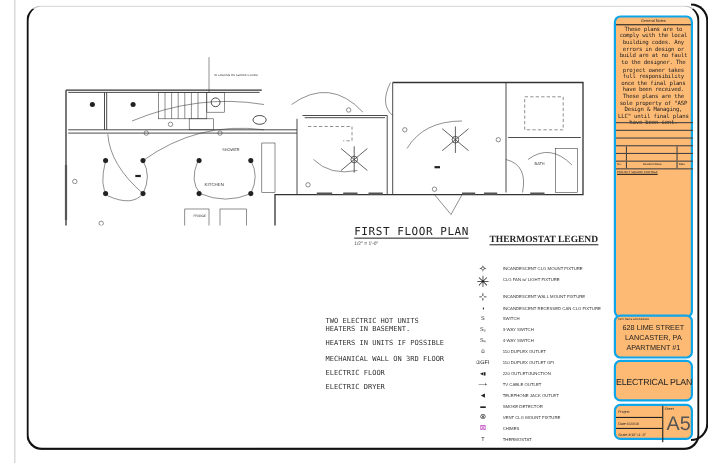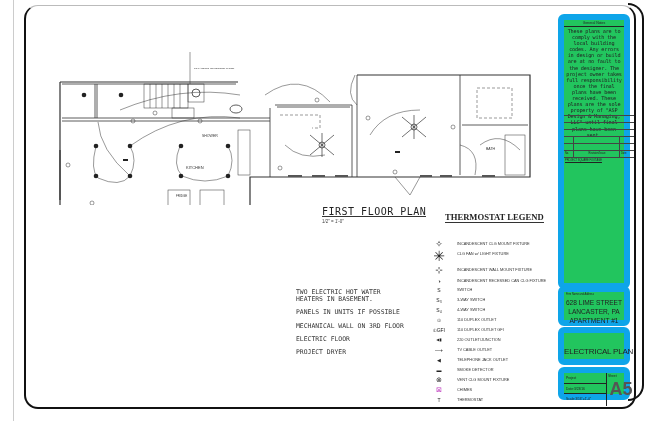--- a/index.html
+++ b/index.html
@@ -3,39 +3,39 @@
 <meta charset="utf-8">
 <style>
   html,body{margin:0;padding:0;background:#fff;}
   body{width:650px;height:421px;position:relative;overflow:hidden;font-family:"Liberation Sans",sans-serif;color:#222;}
   .sheet{position:absolute;left:24px;top:5px;width:612px;height:404px;border:2px solid #111;border-radius:14px;border-top-color:#bbb;border-top-width:1.5px;box-sizing:border-box;}
   .outer-right{position:absolute;left:628px;top:3px;width:16px;height:398px;border:2px solid #111;border-left:none;border-radius:0 16px 16px 0;box-sizing:border-box;}
   .side-labels{position:absolute;left:0;top:250px;width:14px;height:171px;}
   .side-line{position:absolute;left:13px;top:0;width:1px;height:421px;background:#ccc;}
   svg.plan{position:absolute;left:30px;top:40px;}
   .title-block{position:absolute;left:556px;top:14px;width:76px;height:392px;}
-  .tb-box{position:absolute;border:6px solid #0ea5e9;border-radius:6px;box-sizing:border-box;background:#22c55e;}
+  .tb-box{position:absolute;border:2px solid #0ea5e9;border-radius:6px;box-sizing:border-box;background:#fdba74;}
   .notes-box{left:2px;top:0;width:72px;height:275px;}
   .notes-head{font-size:3.5px;text-align:center;border-bottom:1px solid #222;height:6px;line-height:6px;}
   .notes-text{font-family:"DejaVu Sans Mono",monospace;font-size:5.2px;line-height:6.1px;text-align:center;padding:1px 1px;letter-spacing:-0.2px;}
   .rev-table{position:absolute;left:0;top:95px;width:70px;}
   .rev-row{height:7px;border-top:1px solid #444;box-sizing:border-box;font-size:2.6px;display:flex;}
   .rev-row div{border-right:1px solid #444;padding-left:1px;line-height:6px;}
   .address-box{left:2px;top:272px;width:72px;height:40px;}
   .addr-small{font-size:2.6px;padding:1px 2px;}
   .addr-text{font-size:6.6px;text-align:center;line-height:7px;margin-top:2px;}
   .plan-box{left:2px;top:313px;width:72px;height:38px;}
   .plan-label{font-size:8px;text-align:center;line-height:38px;white-space:nowrap;letter-spacing:-0.2px;}
   .sheet-box{left:2px;top:353px;width:72px;height:33px;}
   .sheet-left{position:absolute;left:0;top:0;width:42px;height:33px;border-right:1px solid #222;}
   .sheet-left div{height:10.6px;border-bottom:1px solid #222;font-size:3.3px;line-height:10px;padding-left:2px;box-sizing:border-box;}
   .sheet-left div:last-child{border-bottom:none;}
   .sheet-right{position:absolute;left:42px;top:0;width:30px;height:33px;}
   .sheet-right .lbl{font-size:3.3px;padding:1px 2px;}
-  .sheet-right .num{font-size:18px;text-align:center;color:#555;line-height:20px;font-weight:700;}
+  .sheet-right .num{font-size:18px;text-align:center;color:#555;line-height:20px;font-weight:400;}
   .floor-title{position:absolute;left:322px;top:207px;font-family:"DejaVu Sans Mono",monospace;font-size:10px;letter-spacing:0.5px;border-bottom:1.5px solid #333;line-height:9px;}
   .floor-scale{position:absolute;left:322px;top:219px;font-size:4.5px;color:#444;}
   .notes-left{position:absolute;left:296px;top:289px;font-family:"DejaVu Sans Mono",monospace;font-size:6.4px;line-height:7.2px;color:#333;width:110px;}
   .notes-left p{margin:0 0 6px 0;}
   .legend-title{position:absolute;left:445px;top:213px;font-family:"Liberation Serif",serif;font-weight:bold;font-size:8.6px;border-bottom:1px solid #333;line-height:9px;}
   .legend{position:absolute;left:420px;top:232px;width:140px;}
   .leg-item{position:absolute;left:0;width:140px;height:10px;}
   .leg-sym{position:absolute;left:8px;width:22px;text-align:center;font-size:5px;line-height:8px;}
   .leg-label{position:absolute;left:37px;font-size:3.9px;line-height:8px;white-space:nowrap;color:#333;}
 </style>
@@ -168,25 +168,25 @@
   <text x="186" y="169" font-size="4" fill="#333">KITCHEN</text>
   <text x="176" y="197" font-size="3" fill="#333">FRIDGE</text>
   <text x="486" y="150" font-size="3.5" fill="#333">BATH</text>
   <text x="194" y="69" font-size="2.5" fill="#333">TO LANDING ON SECOND FLOOR</text>
 </svg>
 
 <div class="floor-title">FIRST FLOOR PLAN</div>
 <div class="floor-scale">1/2" = 1'-0"</div>
 
 <div class="notes-left">
-  <p>TWO ELECTRIC HOT WATER HEATERS IN BASEMENT.</p>
-  <p>PANELS IN UNITS IF POSSIBLE</p>
+  <p>TWO ELECTRIC HOT UNITS HEATERS IN BASEMENT.</p>
+  <p>HEATERS IN UNITS IF POSSIBLE</p>
   <p>MECHANICAL WALL ON 3RD FLOOR</p>
   <p>ELECTRIC FLOOR</p>
-  <p>PROJECT DRYER</p>
+  <p>ELECTRIC DRYER</p>
 </div>
 
 <div class="legend-title">THERMOSTAT LEGEND</div>
 <div class="legend">
   <div class="leg-item" style="top:8px">
       <span class="leg-sym" style="font-size:9px">✧</span>
       <span class="leg-label">INCANDESCENT CLG MOUNT FIXTURE</span>
     </div>
   <div class="leg-item" style="top:18px">
       <span class="leg-sym" style="font-size:14px;line-height:12px">✳</span>

